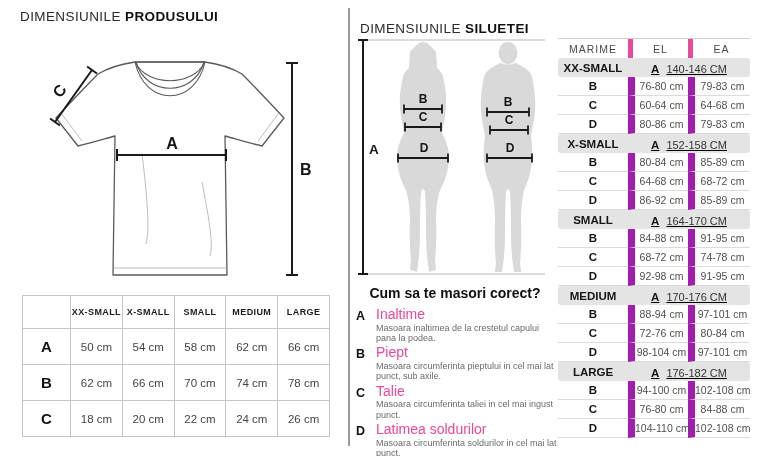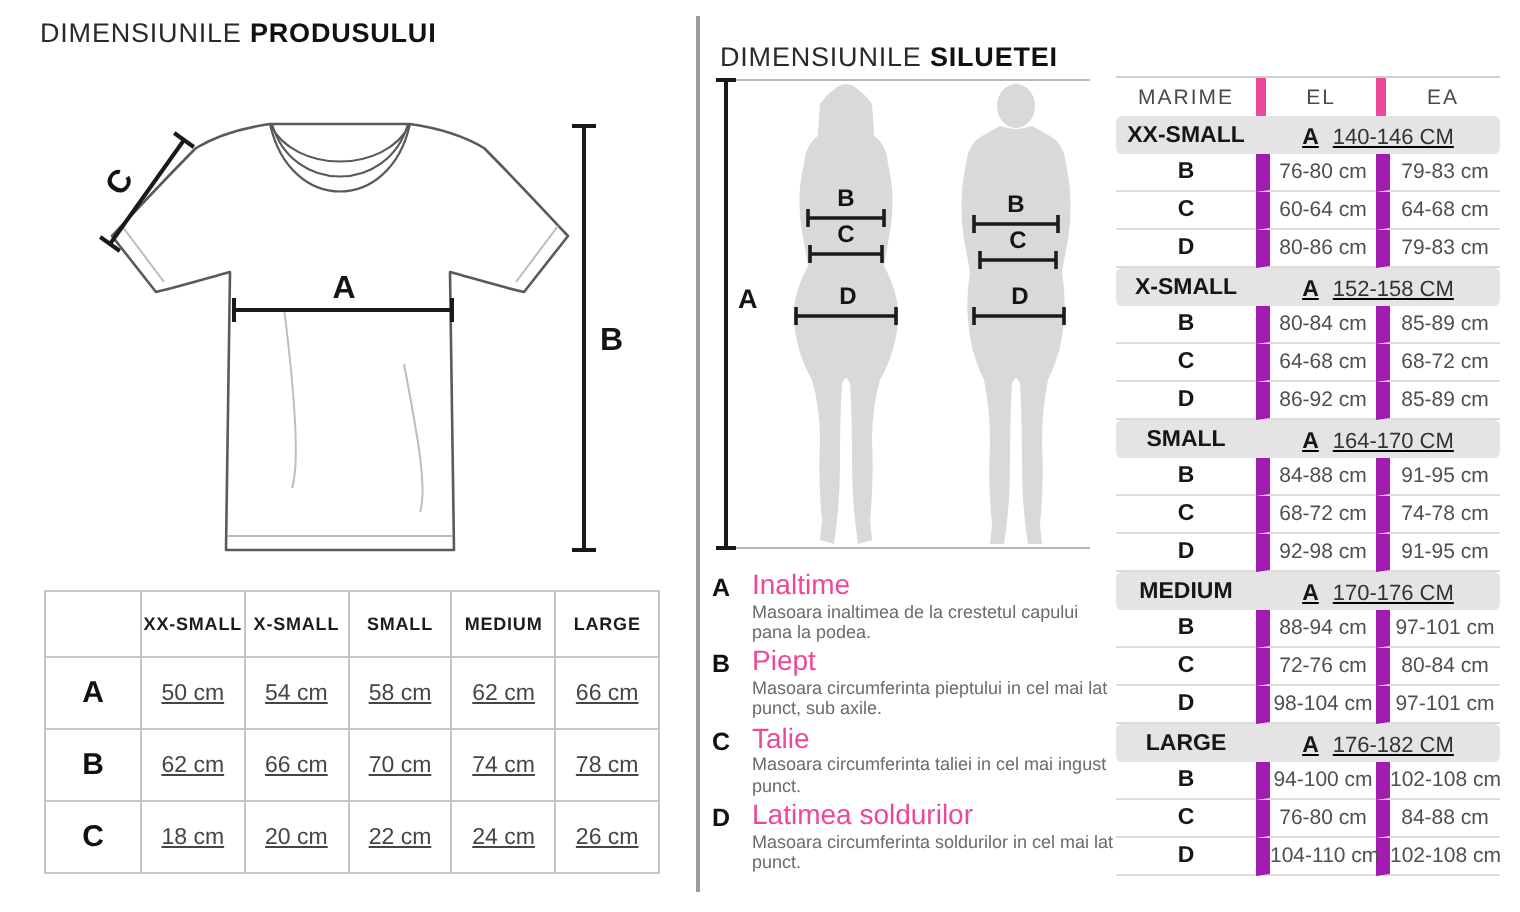--- a/index.html
+++ b/index.html
@@ -13,21 +13,21 @@
   
   .sec-title{font-size:13.5px;letter-spacing:.4px;color:#2a2a2a;white-space:nowrap;text-align:center;}
   .sec-title b{font-weight:700;color:#111;}
   
   .vdivider{width:2px;background:#9c9c9c;}
   
   table.ptable{border-collapse:collapse;table-layout:fixed;width:308px;}
   .ptable th,.ptable td{border:1px solid #c6c6c6;text-align:center;vertical-align:middle;padding:0;background:#fff;}
   .ptable thead th{height:32px;font-size:9px;font-weight:700;letter-spacing:.4px;color:#1c1c1c;}
   .ptable tbody th{height:35px;font-size:15px;font-weight:700;color:#101010;}
-  .ptable tbody td{font-size:11.5px;color:#454545;text-decoration:underline;}
+  .ptable tbody td{font-size:11.5px;color:#454545;}
   .ptable .c0{width:48px;}
   
   table.fit{border-collapse:separate;border-spacing:0;table-layout:fixed;width:192px;border-top:1px solid #cfcfcf;}
   .fit th,.fit td{padding:0;height:18px;text-align:center;vertical-align:middle;white-space:nowrap;}
   .fit .hdr th{font-weight:400;font-size:10.5px;letter-spacing:1px;color:#4a4a4a;height:19px;}
   .fit .hdr th + th{border-left:5px solid #ec4899;}
   .fit .data td{border-bottom:1px solid #dcdcdc;}
   .fit .data .ltr{font-size:11.5px;font-weight:700;color:#161616;}
   .fit .data .val{font-size:10.5px;color:#4f4f4f;border-left:7px solid #a21caf;}
   .fit .sec td{background:#e4e4e4;height:19px;}
@@ -197,20 +197,21 @@
     <line x1="129" y1="126" x2="174" y2="126"></line>
       <line x1="129" y1="121.5" x2="129" y2="130.5"></line>
       <line x1="174" y1="121.5" x2="174" y2="130.5"></line>
   </g>
   <text x="150" y="74" text-anchor="middle" font-size="12" font-weight="bold">B</text>
   <text x="151" y="92" text-anchor="middle" font-size="12" font-weight="bold">C</text>
   <text x="152" y="120" text-anchor="middle" font-size="12" font-weight="bold">D</text>
 </svg>
 
 <div class="abs guide" style="left:356px;top:285px;">
+  <div class="guide-heading">Cum sa te masori corect?</div>
 
   <div class="guide-item">
     <div class="guide-letter">A</div>
     <div>
       <div class="guide-term">Inaltime</div>
       <div class="guide-desc">Masoara inaltimea de la crestetul capului pana la podea.</div>
     </div>
   </div>
 
   <div class="guide-item">

